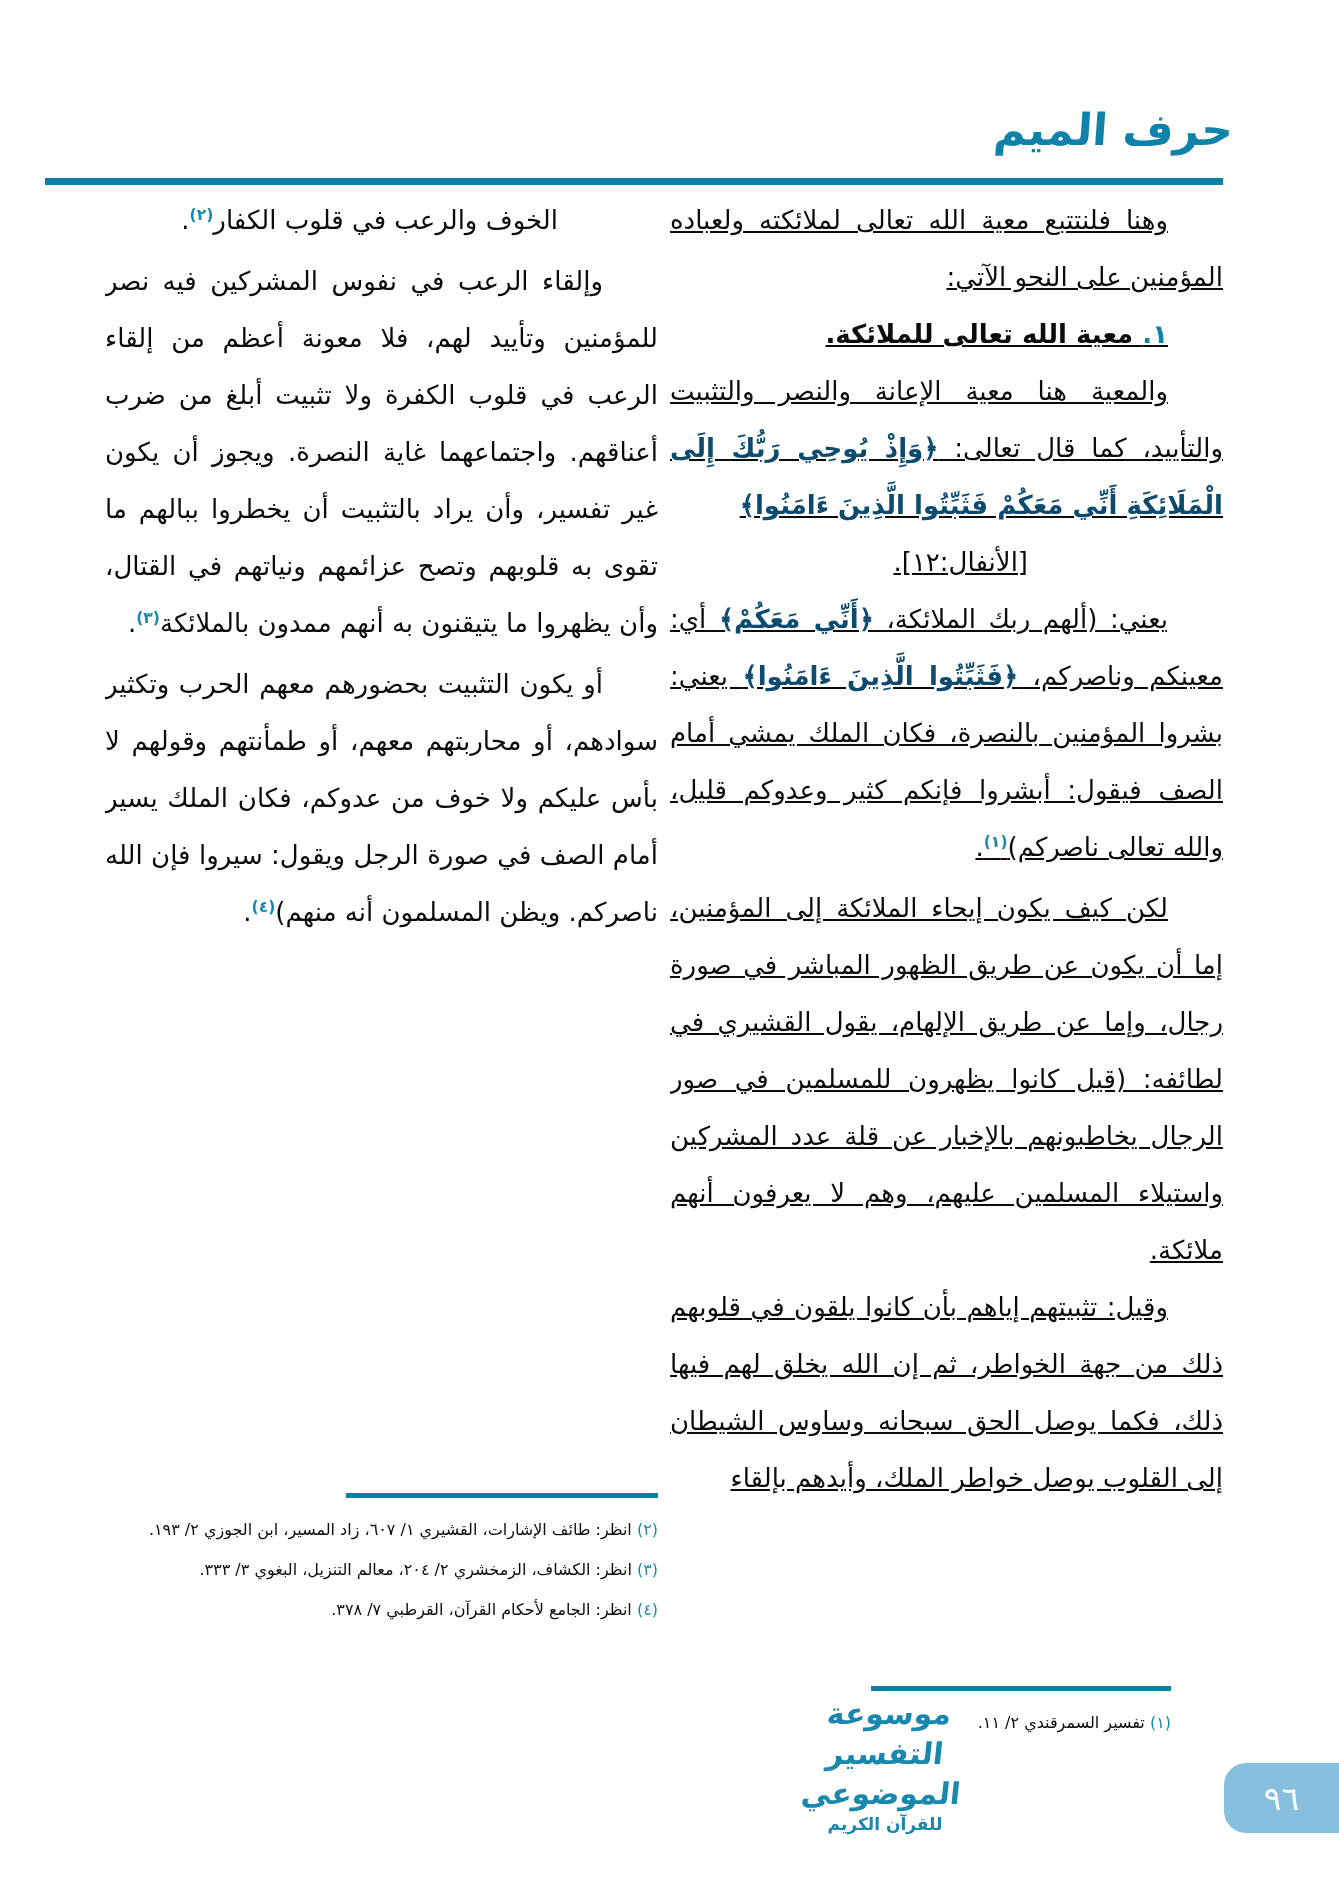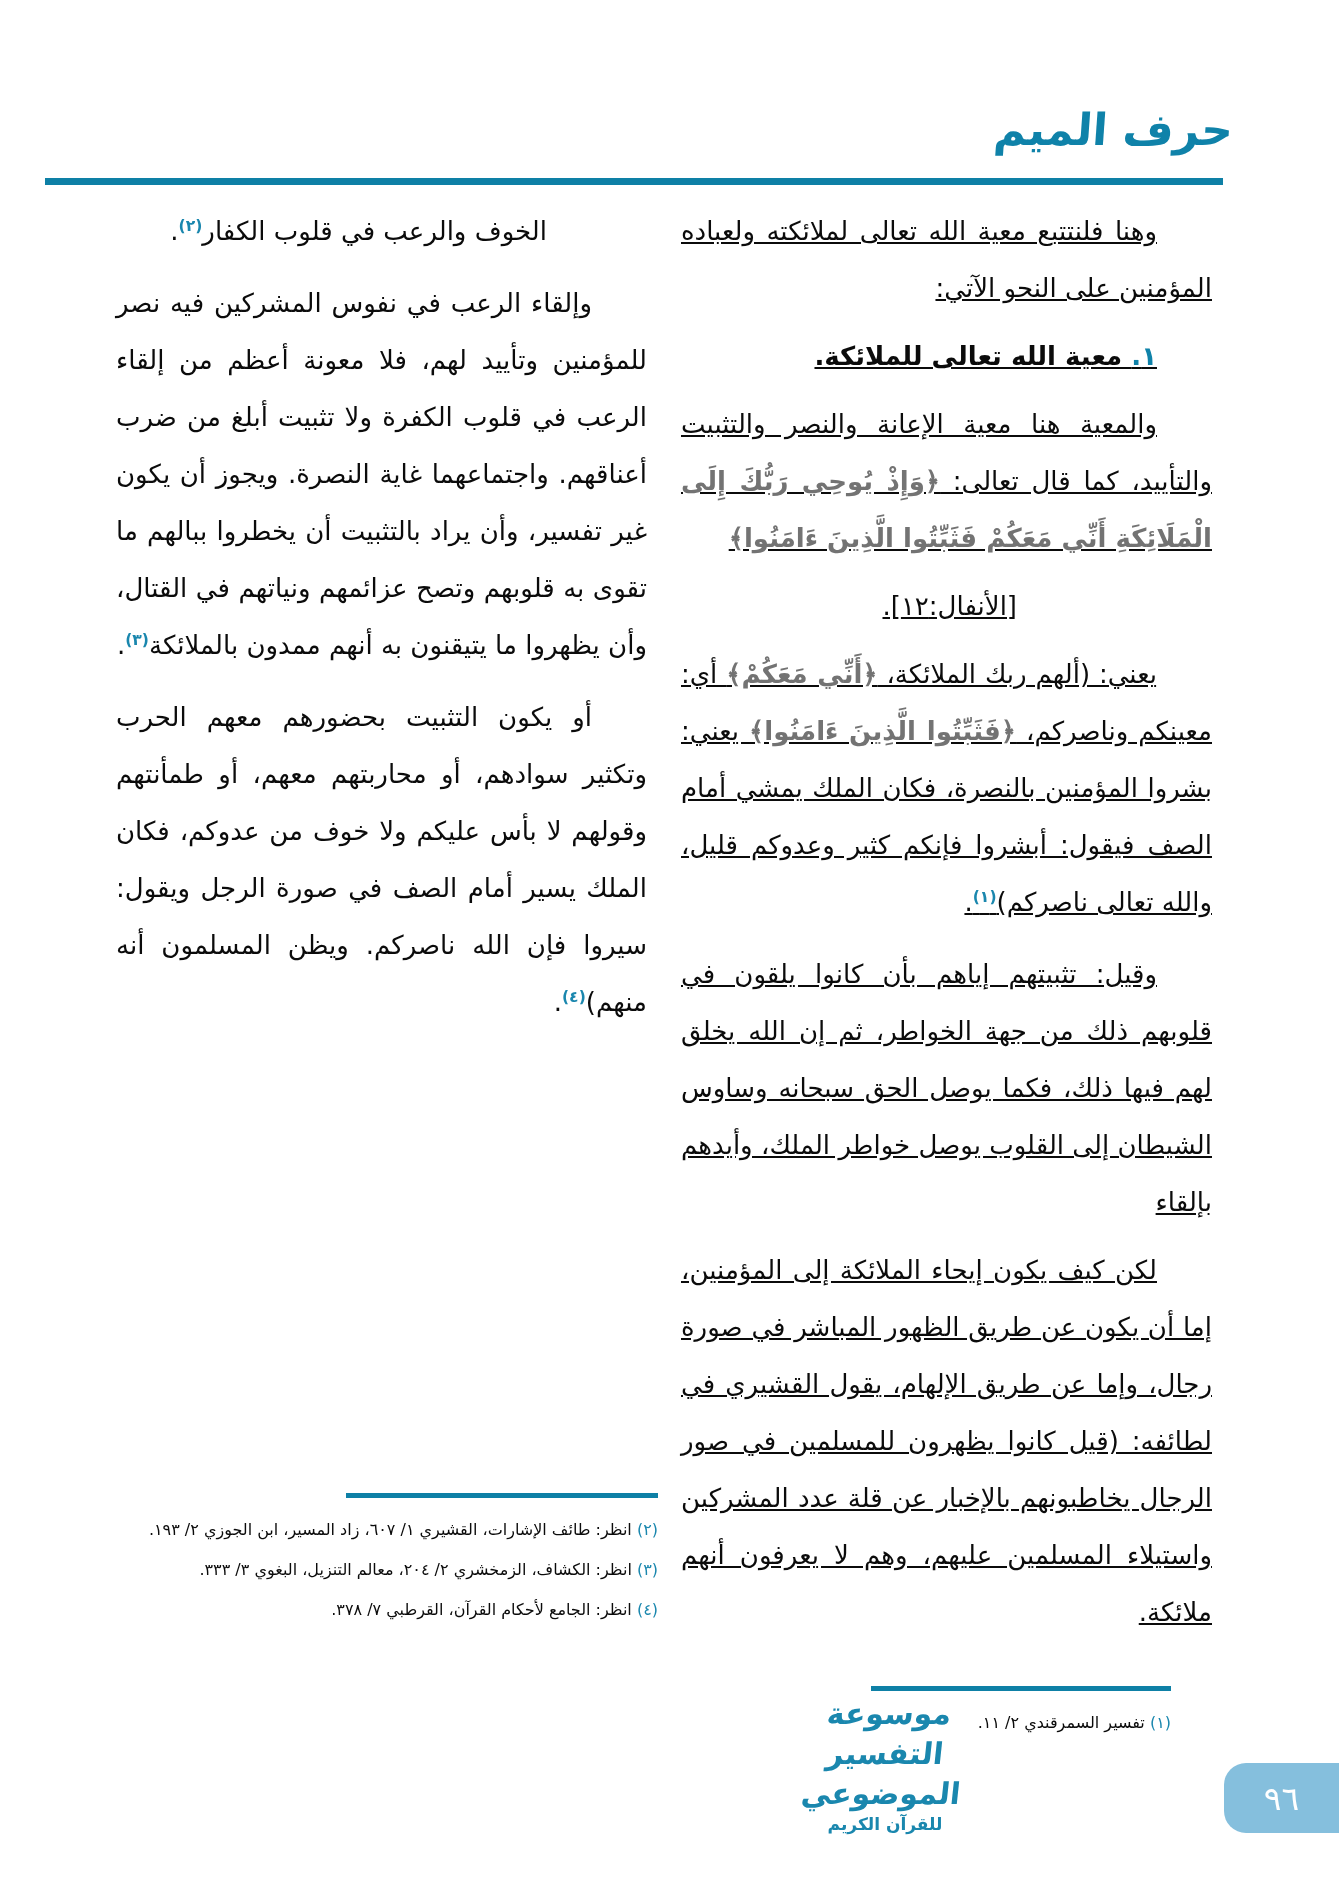--- a/index.html
+++ b/index.html
@@ -27,27 +27,27 @@
   
   .col{
     position:absolute;top:192px;width:553px;
     font-size:26px;line-height:57px;
     text-align:justify;
     overflow:hidden;
   }
   .col-right{right:116px;height:1486px;text-decoration:underline;}
   .col-left{left:105px;height:1295px;}
 
-  .block{margin:11px;}
+  .block{margin:0;}
   .paragraph,.heading{text-indent:55px;}
   .continuation{text-indent:100px;}
   .citation{text-indent:195px;}
   .heading{font-weight:bold;}
   .hnum{color:#0f82a9;font-weight:bold;}
-  .run-quran{color:#737373;font-weight:bold;}
+  .run-quran{color:#0c4a6e;font-weight:bold;}
   .run-fnref{
     color:#1a87ae;font-size:0.60em;
     position:relative;top:-0.55em;font-weight:bold;
   }
 
   
   .footnote-block{position:absolute;font-size:16px;line-height:40px;text-align:justify;}
   .fn-left{top:1493px;left:105px;width:553px;}
   .fn-right{top:1686px;right:168px;width:300px;}
   .fn-rule{height:5px;background:#0e80a6;margin-bottom:12px;}
@@ -79,22 +79,22 @@
   <div class="header-title">حرف الميم</div>
 
   <div class="header-rule"></div>
 
   <div class="col col-right">
       <div class="block paragraph"><span class="run-text">وهنا فلنتتبع معية الله تعالى لملائكته ولعباده المؤمنين على النحو الآتي:</span></div>
       <div class="block heading"><span class="hnum">١.</span> معية الله تعالى للملائكة.</div>
       <div class="block paragraph"><span class="run-text">والمعية هنا معية الإعانة والنصر والتثبيت والتأييد، كما قال تعالى: </span><span class="run-quran">﴿وَإِذْ يُوحِي رَبُّكَ إِلَى الْمَلَائِكَةِ أَنِّي مَعَكُمْ فَثَبِّتُوا الَّذِينَ ءَامَنُوا﴾</span></div>
       <div class="block citation">[الأنفال:١٢].</div>
       <div class="block paragraph"><span class="run-text">يعني: (ألهم ربك الملائكة، </span><span class="run-quran">﴿أَنِّي مَعَكُمْ﴾</span><span class="run-text"> أي: معينكم وناصركم، </span><span class="run-quran">﴿فَثَبِّتُوا الَّذِينَ ءَامَنُوا﴾</span><span class="run-text"> يعني: بشروا المؤمنين بالنصرة، فكان الملك يمشي أمام الصف فيقول: أبشروا فإنكم كثير وعدوكم قليل، والله تعالى ناصركم)</span><span class="run-fnref">(١)</span><span class="run-text">.</span></div>
+      <div class="block paragraph"><span class="run-text">لكن كيف يكون إيحاء الملائكة إلى المؤمنين، إما أن يكون عن طريق الظهور المباشر في صورة رجال، وإما عن طريق الإلهام، يقول القشيري في لطائفه: (قيل كانوا يظهرون للمسلمين في صور الرجال يخاطبونهم بالإخبار عن قلة عدد المشركين واستيلاء المسلمين عليهم، وهم لا يعرفون أنهم ملائكة.</span></div>
       <div class="block paragraph"><span class="run-text">وقيل: تثبيتهم إياهم بأن كانوا يلقون في قلوبهم ذلك من جهة الخواطر، ثم إن الله يخلق لهم فيها ذلك، فكما يوصل الحق سبحانه وساوس الشيطان إلى القلوب يوصل خواطر الملك، وأيدهم بإلقاء</span></div>
-      <div class="block paragraph"><span class="run-text">لكن كيف يكون إيحاء الملائكة إلى المؤمنين، إما أن يكون عن طريق الظهور المباشر في صورة رجال، وإما عن طريق الإلهام، يقول القشيري في لطائفه: (قيل كانوا يظهرون للمسلمين في صور الرجال يخاطبونهم بالإخبار عن قلة عدد المشركين واستيلاء المسلمين عليهم، وهم لا يعرفون أنهم ملائكة.</span></div>
     </div>
 
   <div class="col col-left">
       <div class="block continuation"><span class="run-text">الخوف والرعب في قلوب الكفار</span><span class="run-fnref">(٢)</span><span class="run-text">.</span></div>
       <div class="block paragraph"><span class="run-text">وإلقاء الرعب في نفوس المشركين فيه نصر للمؤمنين وتأييد لهم، فلا معونة أعظم من إلقاء الرعب في قلوب الكفرة ولا تثبيت أبلغ من ضرب أعناقهم. واجتماعهما غاية النصرة. ويجوز أن يكون غير تفسير، وأن يراد بالتثبيت أن يخطروا ببالهم ما تقوى به قلوبهم وتصح عزائمهم ونياتهم في القتال، وأن يظهروا ما يتيقنون به أنهم ممدون بالملائكة</span><span class="run-fnref">(٣)</span><span class="run-text">.</span></div>
       <div class="block paragraph"><span class="run-text">أو يكون التثبيت بحضورهم معهم الحرب وتكثير سوادهم، أو محاربتهم معهم، أو طمأنتهم وقولهم لا بأس عليكم ولا خوف من عدوكم، فكان الملك يسير أمام الصف في صورة الرجل ويقول: سيروا فإن الله ناصركم. ويظن المسلمون أنه منهم)</span><span class="run-fnref">(٤)</span><span class="run-text">.</span></div>
     </div>
 
   <div class="footnote-block fn-right">
       <div class="fn-rule"></div>

